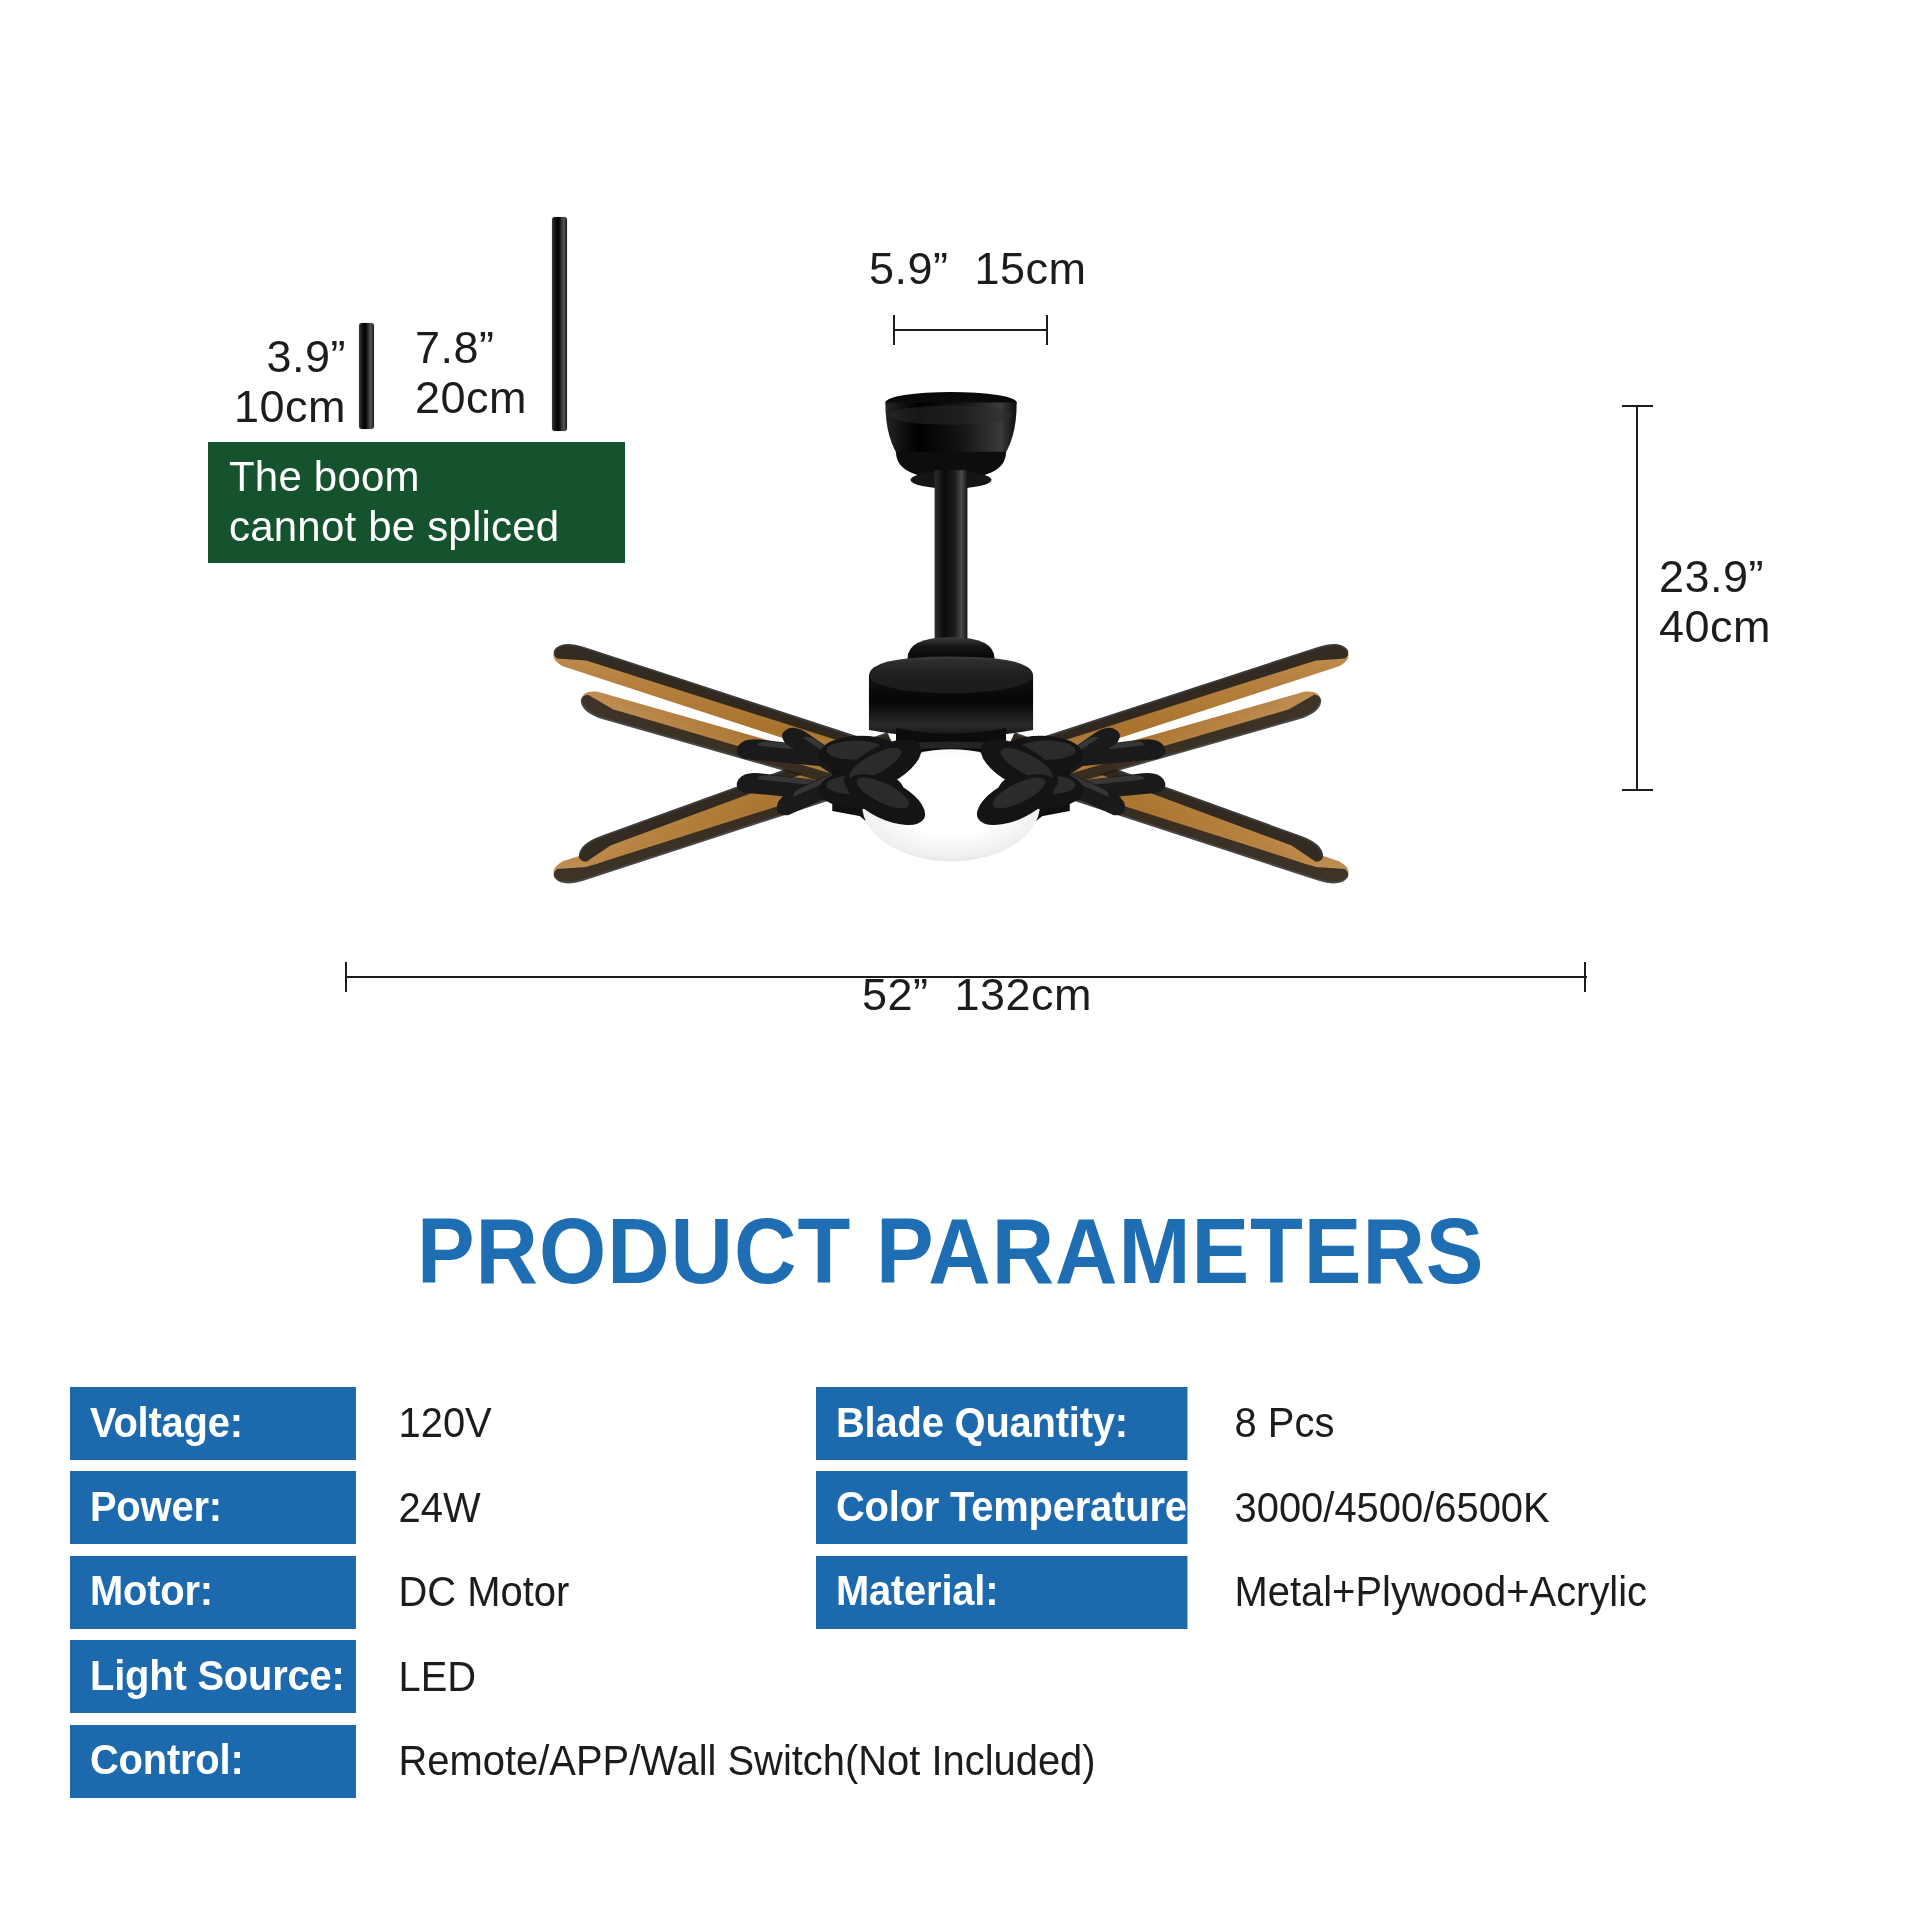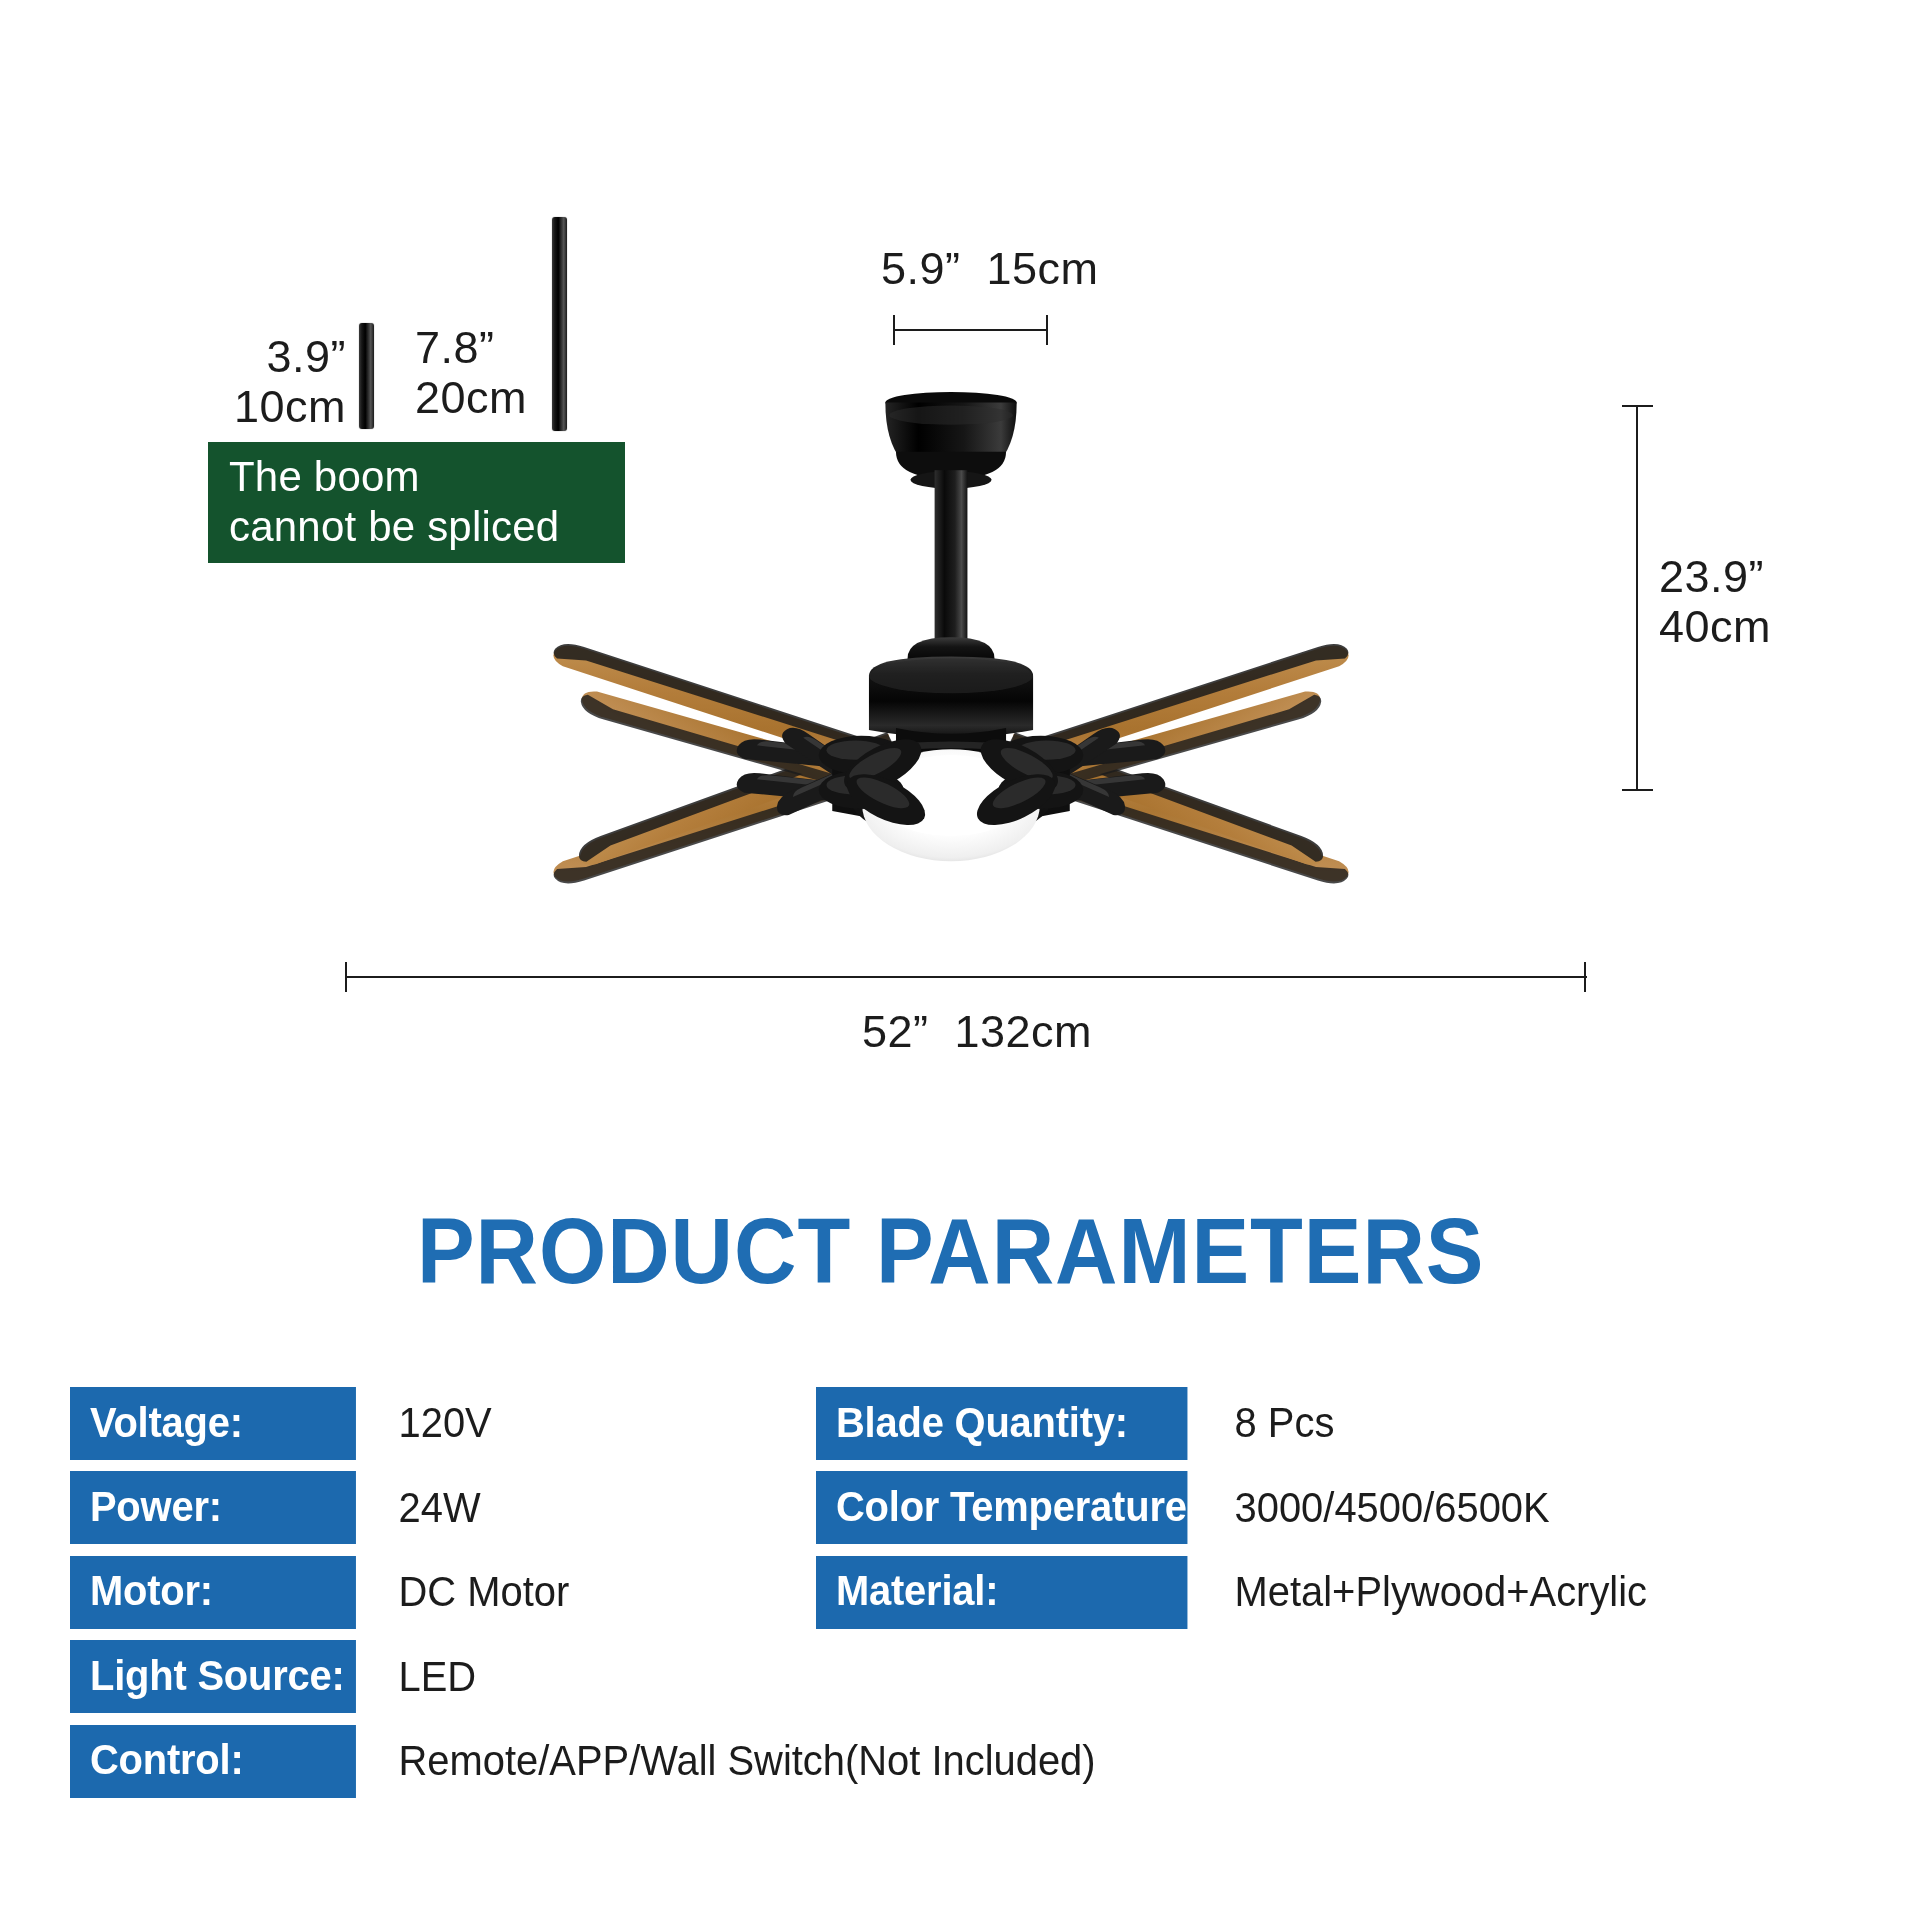--- a/index.html
+++ b/index.html
@@ -274,35 +274,35 @@
 
   <div class="abs dimtext" style="left:220px; top:332px; text-align:right; width:126px;">3.9”
 10cm</div>
 
   <div class="abs dimtext" style="left:415px; top:323px; text-align:left; width:126px;">7.8”
 20cm</div>
 
   <div class="callout" style="left:208px; top:442px; width:417px;">The boom
 cannot be spliced</div>
 
-  <div class="abs dimtext" style="left:869px; top:244px;margin-left:12px;">5.9”  15cm</div>
+  <div class="abs dimtext" style="left:869px; top:244px;">5.9”  15cm</div>
   <div class="line-h" style="left:893px; top:329px; width:154px;"></div>
   <div class="line-v" style="left:893px; top:315px; height:30px;"></div>
   <div class="line-v" style="left:1046px; top:315px; height:30px;"></div>
 
   <div class="line-v" style="left:1636px; top:405px; height:386px;"></div>
   <div class="line-h" style="left:1622px; top:405px; width:31px;"></div>
   <div class="line-h" style="left:1622px; top:789px; width:31px;"></div>
   <div class="abs dimtext" style="left:1659px; top:552px;">23.9”
 40cm</div>
 
   <div class="line-h" style="left:345px; top:976px; width:1242px;"></div>
   <div class="line-v" style="left:345px; top:962px; height:30px;"></div>
   <div class="line-v" style="left:1584px; top:962px; height:30px;"></div>
-  <div class="abs dimtext" style="left:862px; top:1007px;text-align:center;">52”  132cm</div>
+  <div class="abs dimtext" style="left:862px; top:970px;text-align:center;">52”  132cm</div>
 
   <h1 class="heading" style="left:417px; top:1198px;">PRODUCT PARAMETERS</h1>
 
   <div class="spec-col" style="left:70px; top:1387px;">
     <div class="spec-row">
       <div class="spec-key k-w-left">Voltage:</div>
       <div class="spec-val">120V</div>
     </div>
     <div class="spec-row">
       <div class="spec-key k-w-left">Power:</div>

